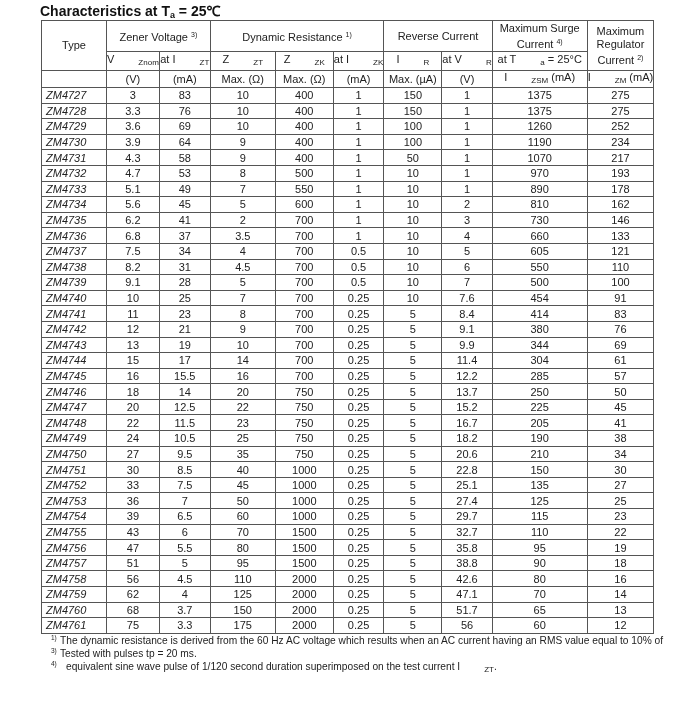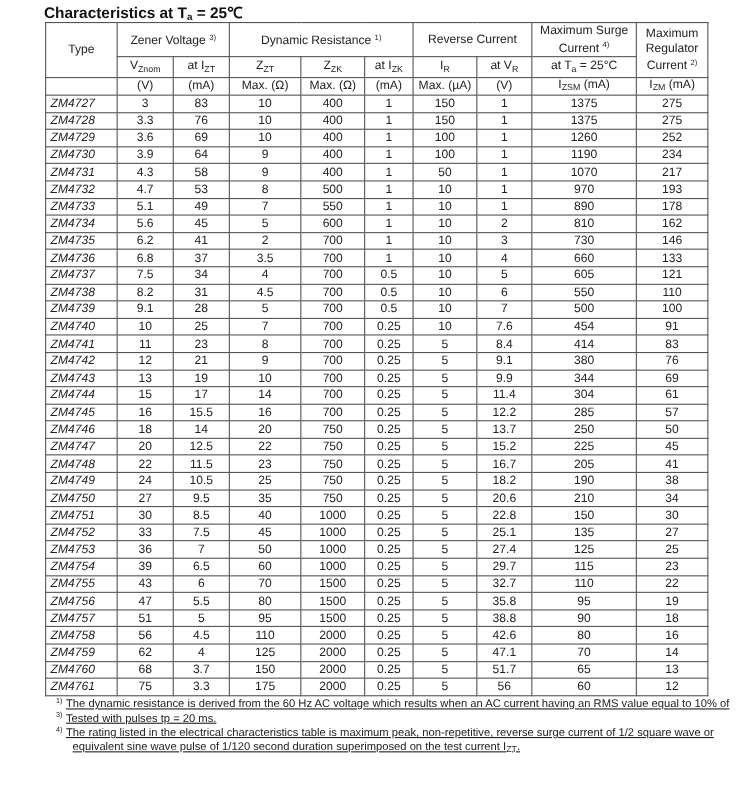--- a/index.html
+++ b/index.html
@@ -23,29 +23,29 @@
     border: 1px solid #555;
     padding: 0; text-align: center; font-weight: normal;
     white-space: nowrap; overflow: hidden;
   }
   table.spec th { line-height: 13px; color: #222; }
   .h1 th { height: 30px; }
   .h2 th { height: 18px; }
   .h3 th { height: 15px; }
   table.spec tbody td { height: 14.6px; line-height: 14px; }
   table.spec tbody td.type { text-align: left; padding-left: 4px; font-style: italic; }
-  sub.s { font-size: 8px; vertical-align: -2px; }
+  sub.s { font-size: 8px; vertical-align: -2px; margin-left: 24px; }
   sup.s { font-size: 7px; vertical-align: 4px; }
   .notes {
     position: absolute; left: 60px; top: 634px; width: 625px;
     font-size: 10.2px; line-height: 13px; color: #222;
   }
   .note { position: relative; padding-left: 0; }
   .note .mark { position: absolute; left: -9px; top: -3px; font-size: 6.5px; }
-  .note .body { display: block; text-decoration: underline; }
+  .note .body { display: block; }
 </style>
 </head>
 <body>
 
 <div class="title"><span>Characteristics at T</span><sub>a</sub><span> = 25℃</span></div>
 
 <table class="spec">
   <colgroup>
     <col style="width:65px">
       <col style="width:51px">
@@ -518,16 +518,15 @@
   <div class="note">
     <sup class="mark">1)</sup>
     <span class="body">The dynamic resistance is derived from the 60 Hz AC voltage which results when an AC current having an RMS value equal to 10% of</span>
   </div>
   <div class="note">
     <sup class="mark">3)</sup>
       <span class="body">Tested with pulses tp = 20 ms.</span>
   </div>
   <div class="note">
     <sup class="mark">4)</sup>
-    <span class="body">The rating listed in the electrical characteristics table is maximum peak, non-repetitive, reverse surge current of 1/2 square wave or</span>
     <span class="body" style="padding-left:6px"><span>equivalent sine wave pulse of 1/120 second duration superimposed on the test current I</span><sub class="s">ZT</sub><span>.</span></span>
   </div>
 </div>
 
 </body></html>

